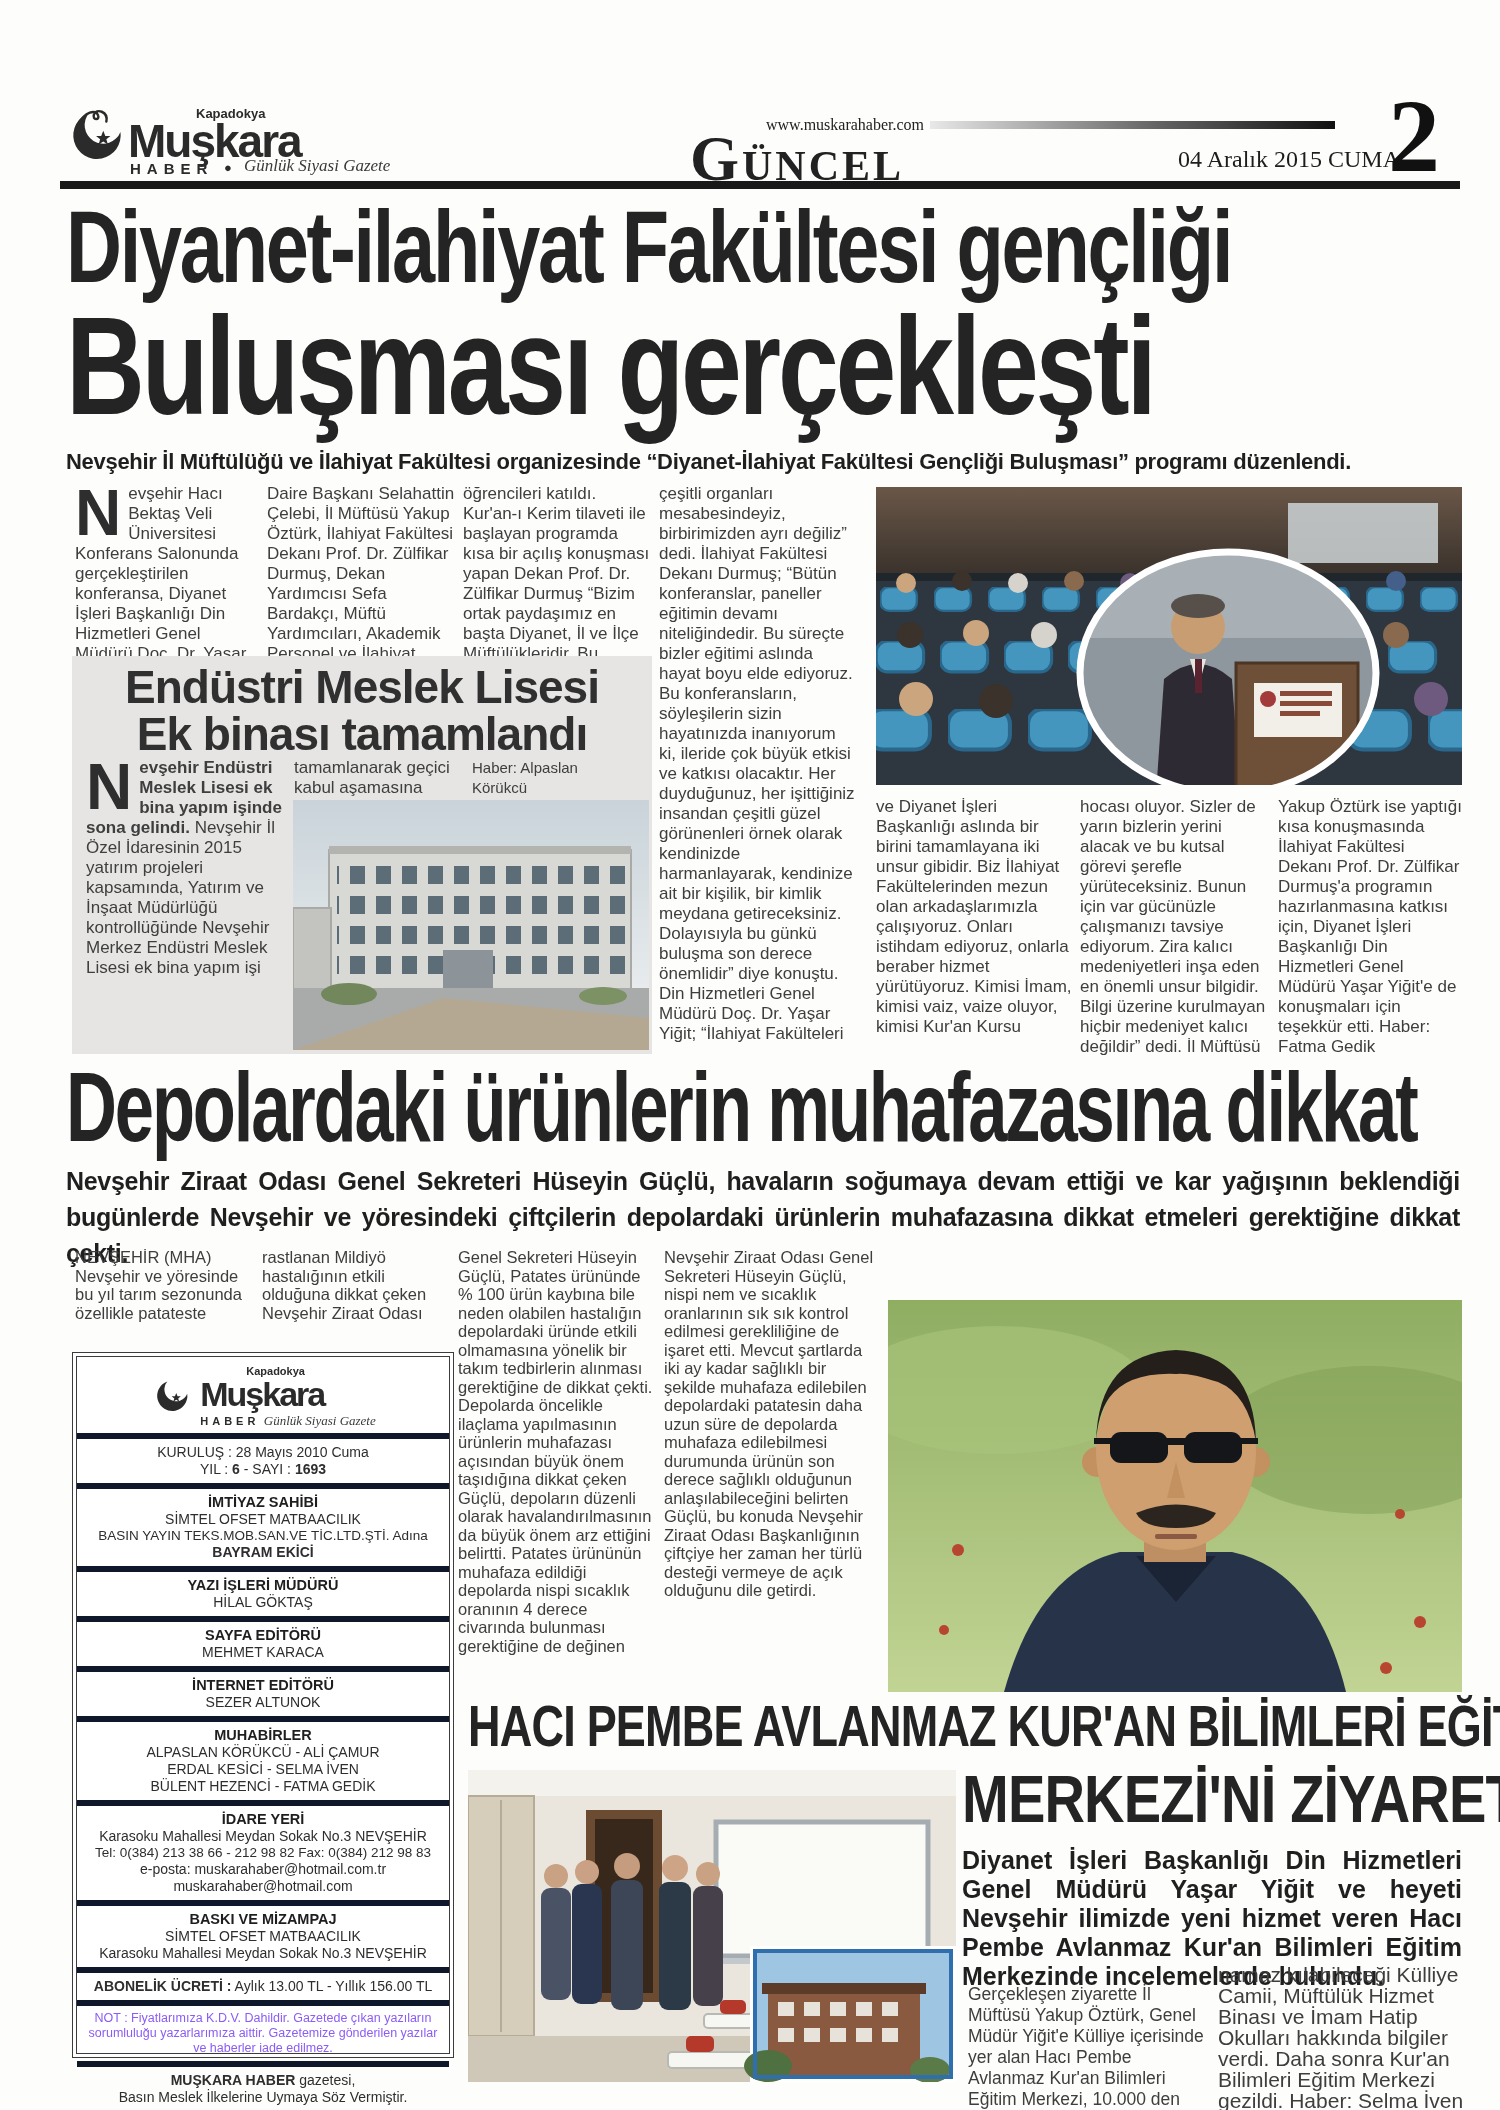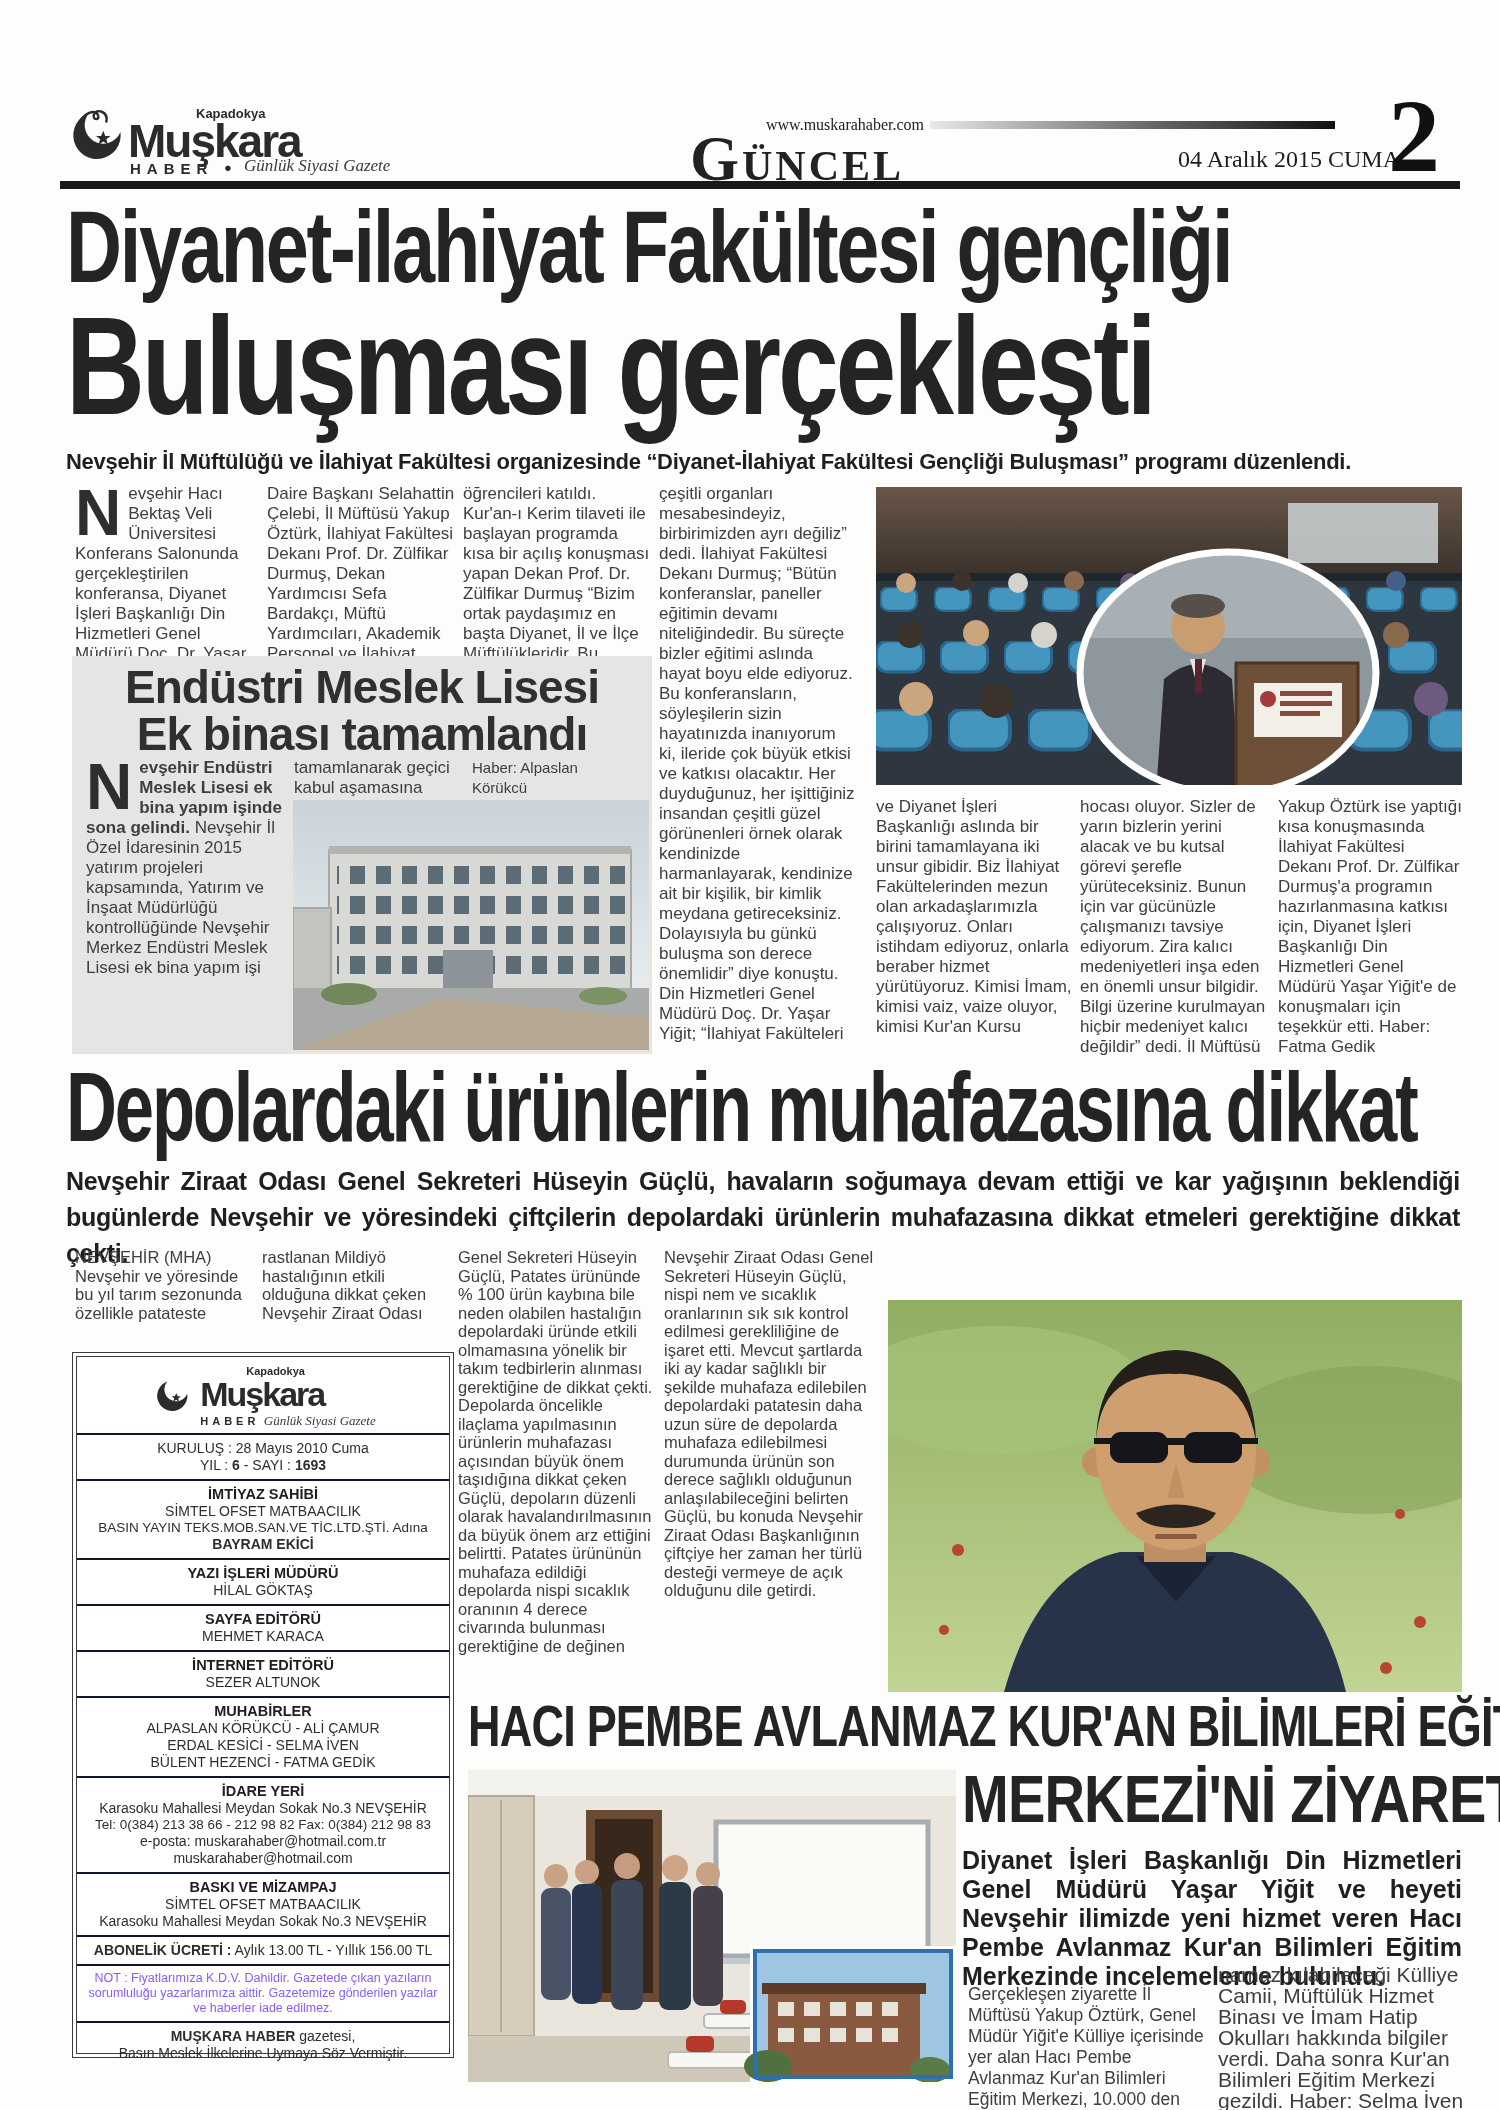--- a/index.html
+++ b/index.html
@@ -25,21 +25,21 @@
   
   .bodycol{font-size:17px;line-height:20px;color:#3e3e3e;}
   .bodycol2{font-size:16.5px;line-height:18.5px;color:#3e3e3e;}
   .dropcap{float:left;font-size:64px;line-height:52px;font-weight:bold;color:#2e2e2e;margin:3px 7px 0 0;}
   .gray-box{background:#e6e5e3;}
   .ind-hl{font-weight:bold;color:#303030;text-align:center;line-height:1.02;letter-spacing:-1px;}
   .byline{font-size:15px;line-height:20px;color:#3e3e3e;}
   
   .mast-outer{border:1px solid #3c3c3c;background:#fff;}
   .mast-inner{border:1px solid #3c3c3c;margin:3px;height:calc(100% - 8px);display:flex;flex-direction:column;}
-  .mast-sec{border-top:2px solid #0f172a;text-align:center;padding:5px 6px;}
+  .mast-sec{border-top:6px solid #0f172a;text-align:center;padding:5px 6px;}
   .mast-sec:first-child{border-top:none;}
   .mast-title{font-weight:bold;font-size:14.5px;line-height:17px;color:#1e1e1e;}
   .mast-line{font-size:14px;line-height:17px;color:#2e2e2e;}
   .mast-line-sm{font-size:13.5px;line-height:16px;color:#2e2e2e;}
   .mast-bold{font-weight:bold;}
   .mast-note{font-size:12.5px;line-height:15px;color:#8b5cf6;}
   .mast-logo{display:flex;align-items:center;justify-content:center;gap:8px;padding:8px 4px 4px 4px;}
   .photo{display:block;}
   .justify{text-align:justify;}
 </style>

